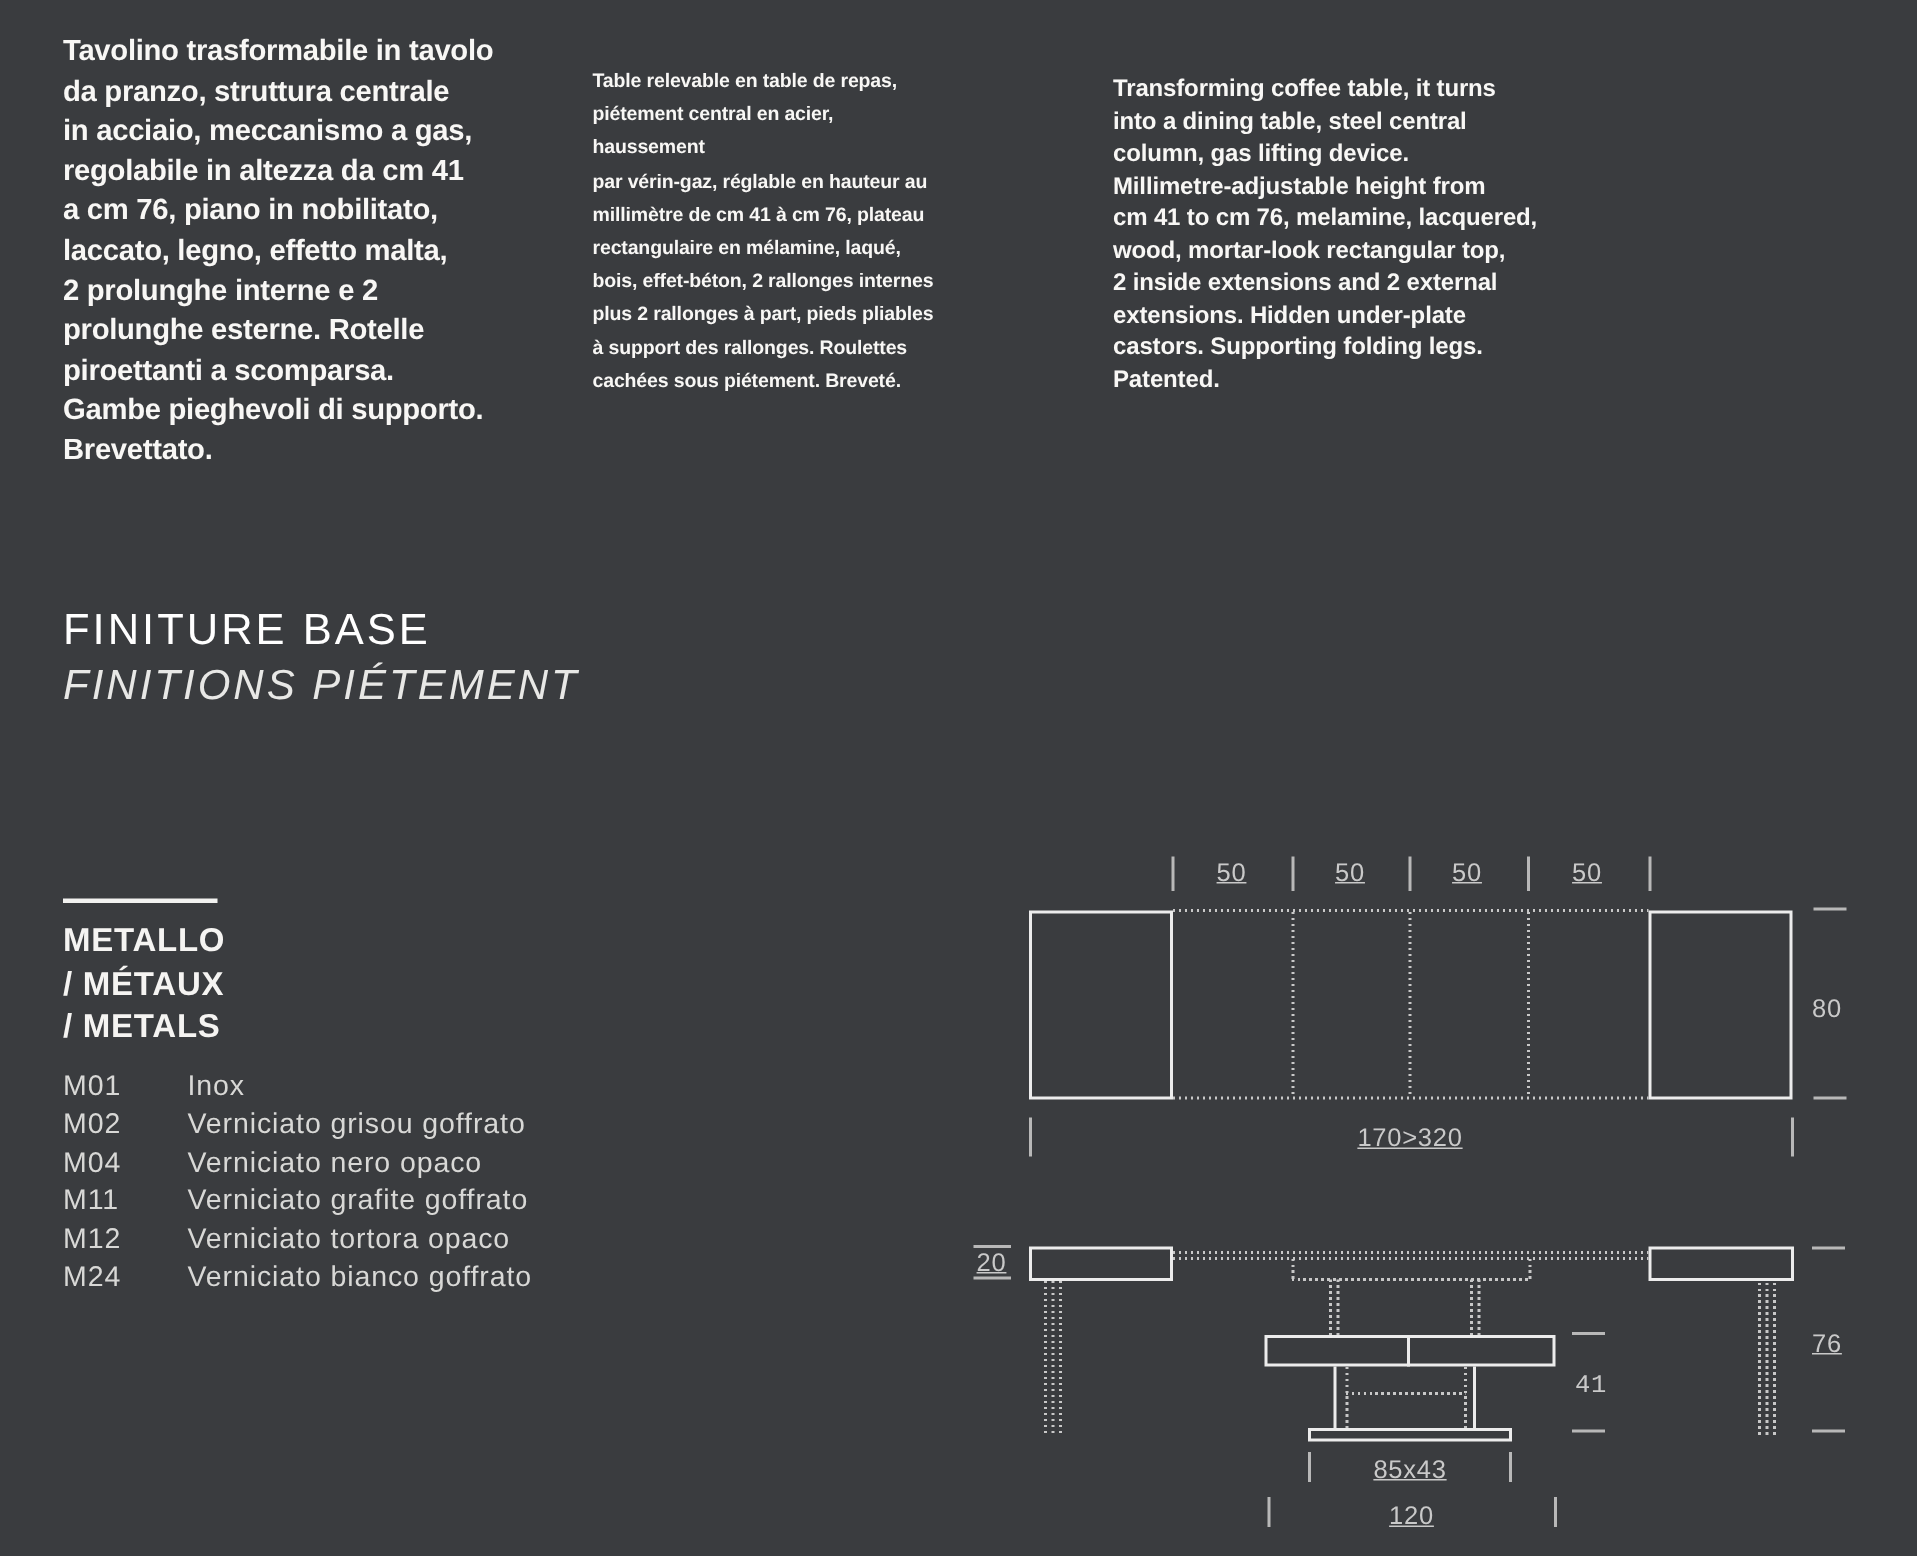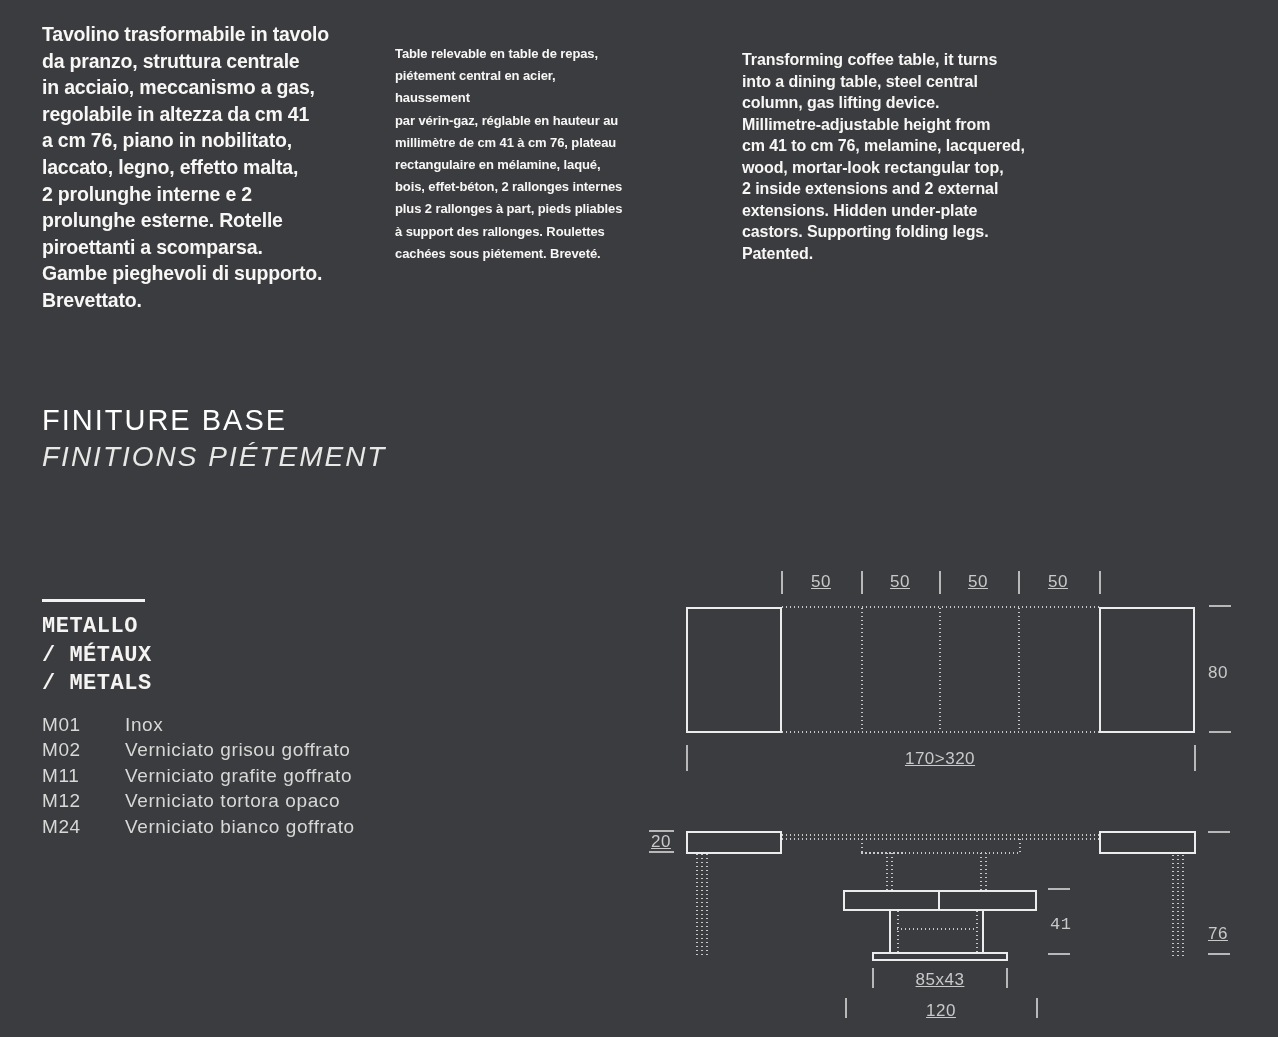--- a/index.html
+++ b/index.html
@@ -12,21 +12,21 @@
   .desc{white-space:pre-line;font-weight:bold;color:#f8f7f5;}
   .desc.it{left:42px;top:21px;width:345px;font-size:19.5px;line-height:26.6px;letter-spacing:-0.2px;}
   .desc.fr{left:395px;top:27px;width:325px;font-size:13px;line-height:22.2px;letter-spacing:-0.1px;margin-top:16px;}
   .desc.en{left:742px;top:49px;width:335px;font-size:16px;line-height:21.5px;letter-spacing:-0.1px;}
   
   .fin-head{left:42px;top:402px;line-height:36.5px;color:#ffffff;}
   .fin-head .t1{font-size:29px;font-weight:normal;letter-spacing:2px;}
   .fin-head .t2{font-size:28px;font-style:italic;font-weight:400;letter-spacing:2px;color:#e8e8e6;}
   
   .rule{left:42px;top:599px;width:103px;height:3px;background:#f2f2f0;}
-  .metal-head{left:42px;top:613px;font-size:22px;font-weight:bold;line-height:28.6px;color:#f5f4f2;letter-spacing:0.5px;font-family:Liberation Mono, monospace;}
+  .metal-head{left:42px;top:613px;font-size:22px;font-weight:bold;line-height:28.6px;color:#f5f4f2;letter-spacing:0.5px;}
   .metal-list{left:42px;top:712px;font-size:19px;line-height:25.4px;color:#d8d8d6;letter-spacing:0.6px;font-weight:400;}
   .metal-row{display:flex;}
   .metal-row .code{width:83px;flex:none;}
   
   .srect{border:2px solid #ececec;box-sizing:border-box;background:transparent;}
   .vline{width:2px;background:#ececec;}
   .hdot{height:1.5px;background-image:repeating-linear-gradient(90deg,#c8c8c8 0,#c8c8c8 1.5px,transparent 1.5px,transparent 4px);}
   .vdot{width:1.5px;background-image:repeating-linear-gradient(180deg,#c8c8c8 0,#c8c8c8 1.5px,transparent 1.5px,transparent 4px);}
   .htick{height:1.5px;background:#b8b8b8;}
   .vtick{width:1.5px;background:#b8b8b8;}
@@ -83,20 +83,24 @@
   </div>
 
   <div class="abs metal-list">
     <div class="metal-row">
       <span class="code">M01</span>
       <span class="name">Inox</span>
     </div>
     <div class="metal-row">
       <span class="code">M02</span>
       <span class="name">Verniciato grisou goffrato</span>
+    </div>
+    <div class="metal-row">
+      <span class="code">M04</span>
+      <span class="name">Verniciato nero opaco</span>
     </div>
     <div class="metal-row">
       <span class="code">M11</span>
       <span class="name">Verniciato grafite goffrato</span>
     </div>
     <div class="metal-row">
       <span class="code">M12</span>
       <span class="name">Verniciato tortora opaco</span>
     </div>
     <div class="metal-row">
@@ -172,21 +176,21 @@
     <div class="abs hdot" style="left:897px;top:928px;width:80px;"></div>
 
     <div class="abs srect" style="left:872px;top:952px;width:136px;height:9px;"></div>
 
     <div class="abs htick" style="left:1048px;top:888px;width:22px;"></div>
     <div class="abs htick" style="left:1048px;top:953px;width:22px;"></div>
     <div class="abs dim" style="left:1050px;top:915px;font-family:Liberation Mono, monospace;">41</div>
 
     <div class="abs htick" style="left:1208px;top:831px;width:22px;"></div>
     <div class="abs htick" style="left:1208px;top:953px;width:22px;"></div>
-    <div class="abs dim" style="left:1208px;top:924px;text-decoration:underline;">76</div>
+    <div class="abs dim" style="left:1208px;top:886px;text-decoration:underline;">76</div>
 
     <div class="abs vtick" style="left:872px;top:968px;height:20px;"></div>
     <div class="abs vtick" style="left:1006px;top:968px;height:20px;"></div>
     <div class="abs dim center" style="left:940px;top:970px;">85x43</div>
 
     <div class="abs vtick" style="left:845px;top:998px;height:20px;"></div>
     <div class="abs vtick" style="left:1036px;top:998px;height:20px;"></div>
     <div class="abs dim center" style="left:941px;top:1001px;">120</div>
   </div>
 

